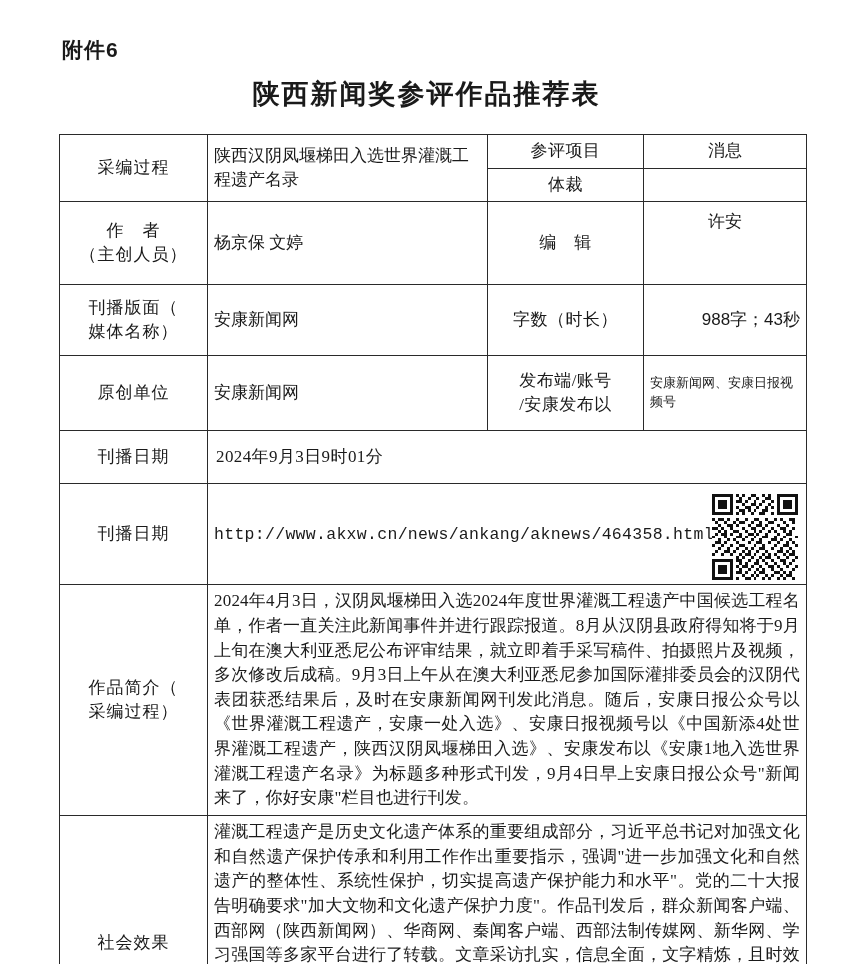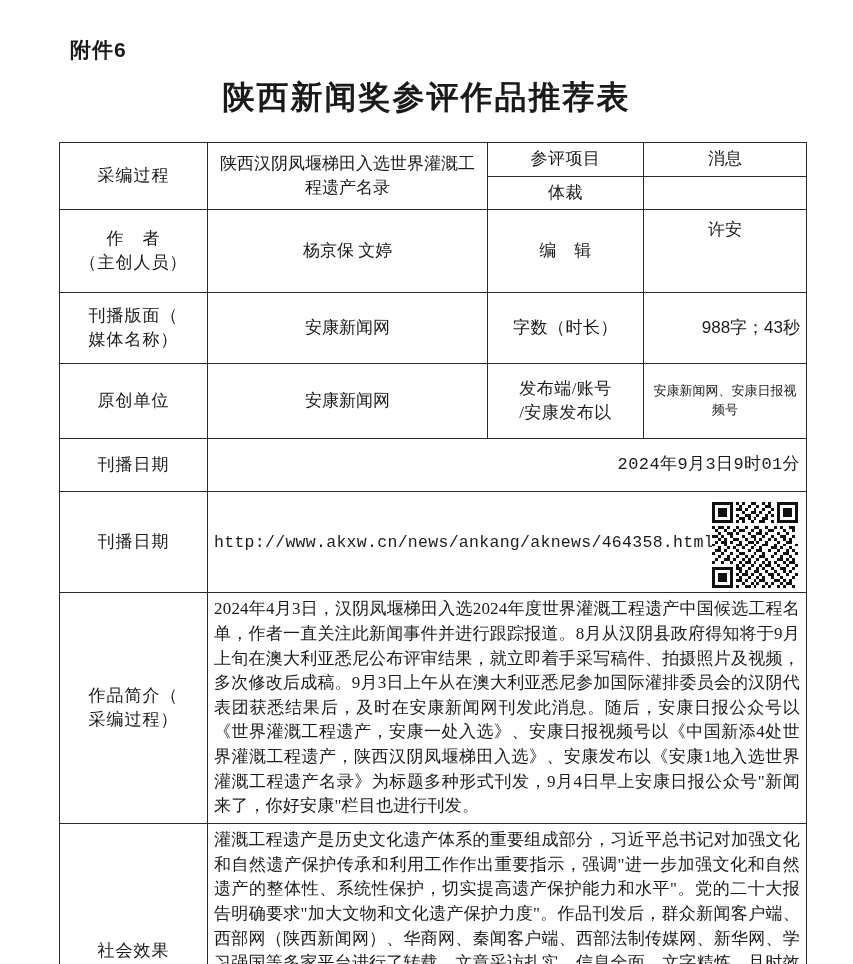--- a/index.html
+++ b/index.html
@@ -23,25 +23,24 @@
     background: #fff;
   }
   .attachment-label {
     position: absolute;
     top: 36px;
     left: 62px;
     font-size: 21px;
     font-weight: bold;
     letter-spacing: 1px;
     font-family: "Liberation Sans", "DejaVu Sans", sans-serif;
-    margin-left: 8px;
   }
   .doc-title {
     text-align: center;
-    font-size: 32px;
+    font-size: 27px;
     font-weight: bold;
     letter-spacing: 2px;
     padding-top: 76px;
     padding-bottom: 22px;
     font-family: "Liberation Sans", "DejaVu Sans", sans-serif;
   }
   table.main {
     border-collapse: collapse;
     width: 747px;
     margin: 0 0 0 59px;
@@ -60,21 +59,21 @@
     letter-spacing: 1px;
     line-height: 1.5;
   }
   .lbl-sm {
     text-align: center;
     font-size: 18px;
     letter-spacing: 0.5px;
     line-height: 1.45;
   }
   .val {
-    text-align: center;
+    text-align: left;
     font-size: 16px;
     line-height: 1.5;
     vertical-align: top;
     padding-top: 8px;
   }
   .val-mid {
     text-align: center;
     font-size: 16px;
     vertical-align: middle;
   }
@@ -101,24 +100,23 @@
     right: 8px;
     top: 10px;
     width: 86px;
     height: 86px;
   }
   .count-val {
     font-family: "Liberation Sans", "DejaVu Sans", sans-serif;
     font-size: 17px;
   }
   .date-val {
-    font-family: Liberation Mono, monospace;
+    font-family: Liberation Serif, serif;
     font-size: 18px;
     letter-spacing: 0.4px;
-    text-align: right;
   }
 </style>
 </head>
 <body>
 
 <div class="page">
 
   <div class="attachment-label">附件6</div>
 
   <div class="doc-title">陕西新闻奖参评作品推荐表</div>

